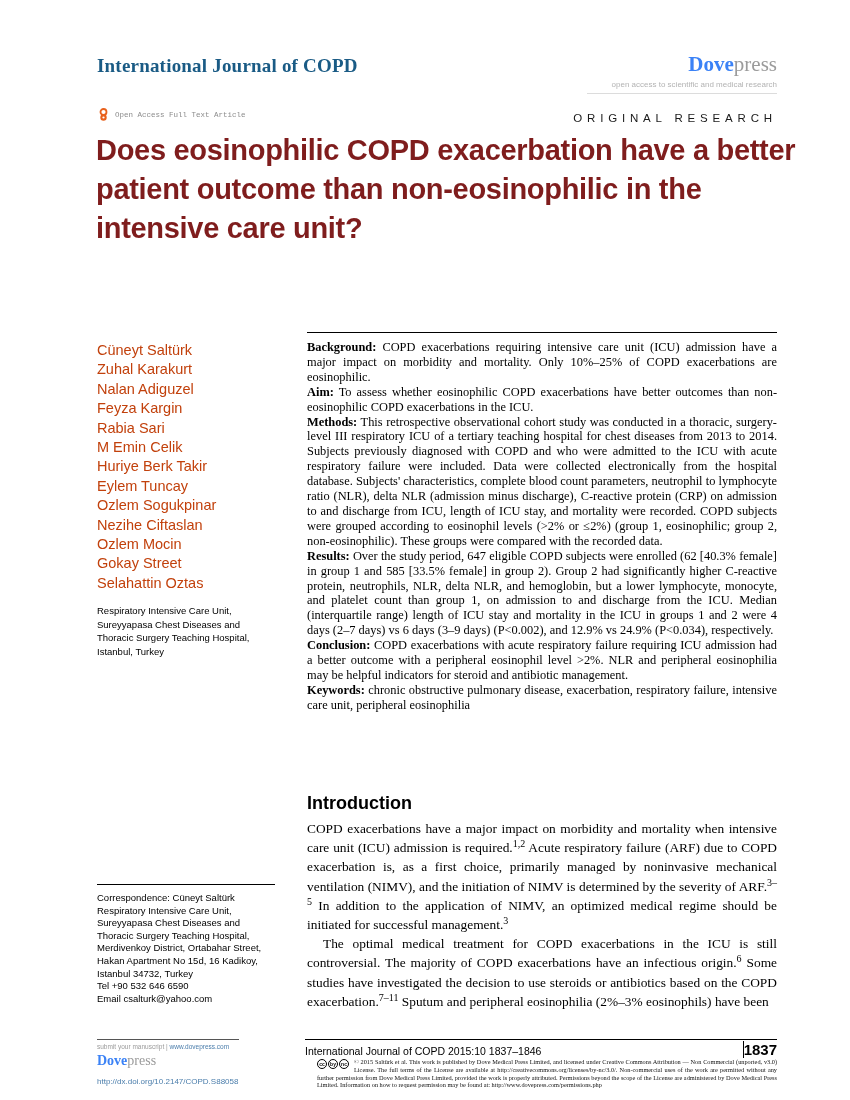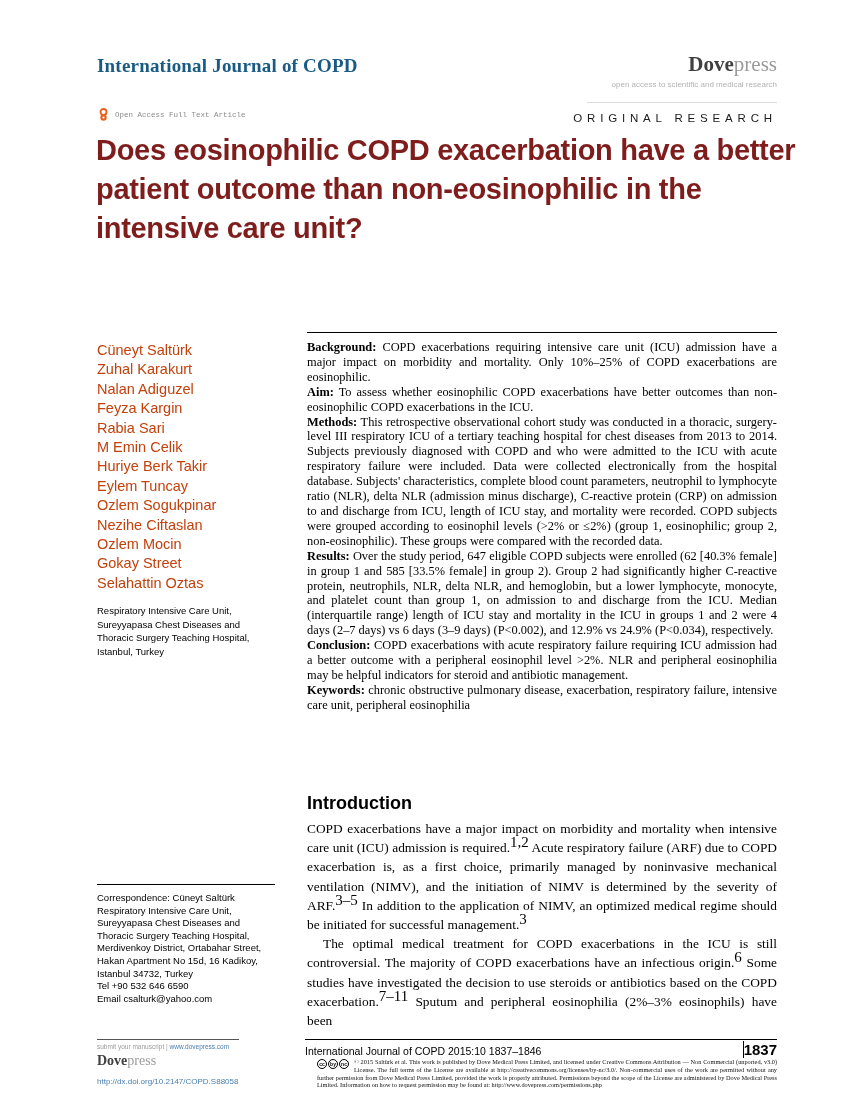--- a/index.html
+++ b/index.html
@@ -5,25 +5,25 @@
   * { margin:0; padding:0; box-sizing:border-box; }
   html,body { background:#ffffff; }
   body { width:850px; height:1100px; font-family:"Liberation Serif", serif; color:#000; }
   .page { position:relative; width:850px; height:1100px; background:#fff; overflow:hidden; }
 
   
   .journal-name { position:absolute; left:97px; top:55px; font-family:"Liberation Serif",serif;
                   font-weight:700; font-size:19px; color:#1a5b85; letter-spacing:0.2px; }
   .header-brand { position:absolute; right:73px; top:52px; text-align:right;
                   font-family:"Liberation Serif",serif; font-size:21px; }
-  .brand-dove  { color:#404040; font-weight:700; }
+  .brand-dove  { color:#3b82f6; font-weight:700; }
   .brand-press { color:#9b9b9b; font-weight:400; }
   .tagline { position:absolute; right:73px; top:80px; width:190px; text-align:right;
              font-family:"Liberation Sans",sans-serif; font-size:8px; color:#b3b3b3;
-             padding-bottom:13px; border-bottom:1px solid #dcdcdc; }
+             padding-bottom:4px; border-bottom:1px solid #dcdcdc; }
 
   .open-access { position:absolute; left:97px; top:108px; display:flex; align-items:center; gap:5px;
                  font-family:Liberation Mono, monospace; font-size:7.5px; color:#8c8c8c; }
   .article-type { position:absolute; right:73px; top:112px; font-family:"Liberation Sans",sans-serif;
                   font-size:11.5px; letter-spacing:0.42em; color:#1a1a1a; }
 
   .title { position:absolute; left:96px; top:131px; width:700px;
            font-family:"Liberation Sans",sans-serif; font-size:29px; line-height:39px;
            font-weight:700; color:#7f1d1d; letter-spacing:-0.3px; }
 
@@ -41,21 +41,21 @@
   .abstract { position:absolute; left:307px; top:340px; width:470px; font-size:12.4px;
               line-height:14.9px; text-align:justify; }
   .abstract p { margin:0; }
   .abstract .label { font-weight:700; }
 
   .introduction-heading { position:absolute; left:307px; top:793px;
                           font-family:"Liberation Sans",sans-serif; font-size:18px; font-weight:700; }
   .intro-text { position:absolute; left:307px; top:819px; width:470px; font-size:13.4px;
                 line-height:19.2px; text-align:justify; }
   .intro-text p + p { text-indent:16px; }
-  sup { font-size:15px; line-height:0; }
+  sup { font-size:10px; line-height:0; }
 
   
   .footer-submit { position:absolute; left:97px; top:1039px; width:142px; border-top:1px solid #555;
                    padding-top:3px; font-family:"Liberation Sans",sans-serif; font-size:6.5px;
                    color:#9b9b9b; }
   .footer-submit .url { color:#4a7dab; }
   .footer-brand { position:absolute; left:97px; top:1053px; font-family:"Liberation Serif",serif;
                   font-size:14px; }
   .footer-doi { position:absolute; left:97px; top:1077px; font-family:"Liberation Sans",sans-serif;
                 font-size:8px; color:#4a7dab; }

